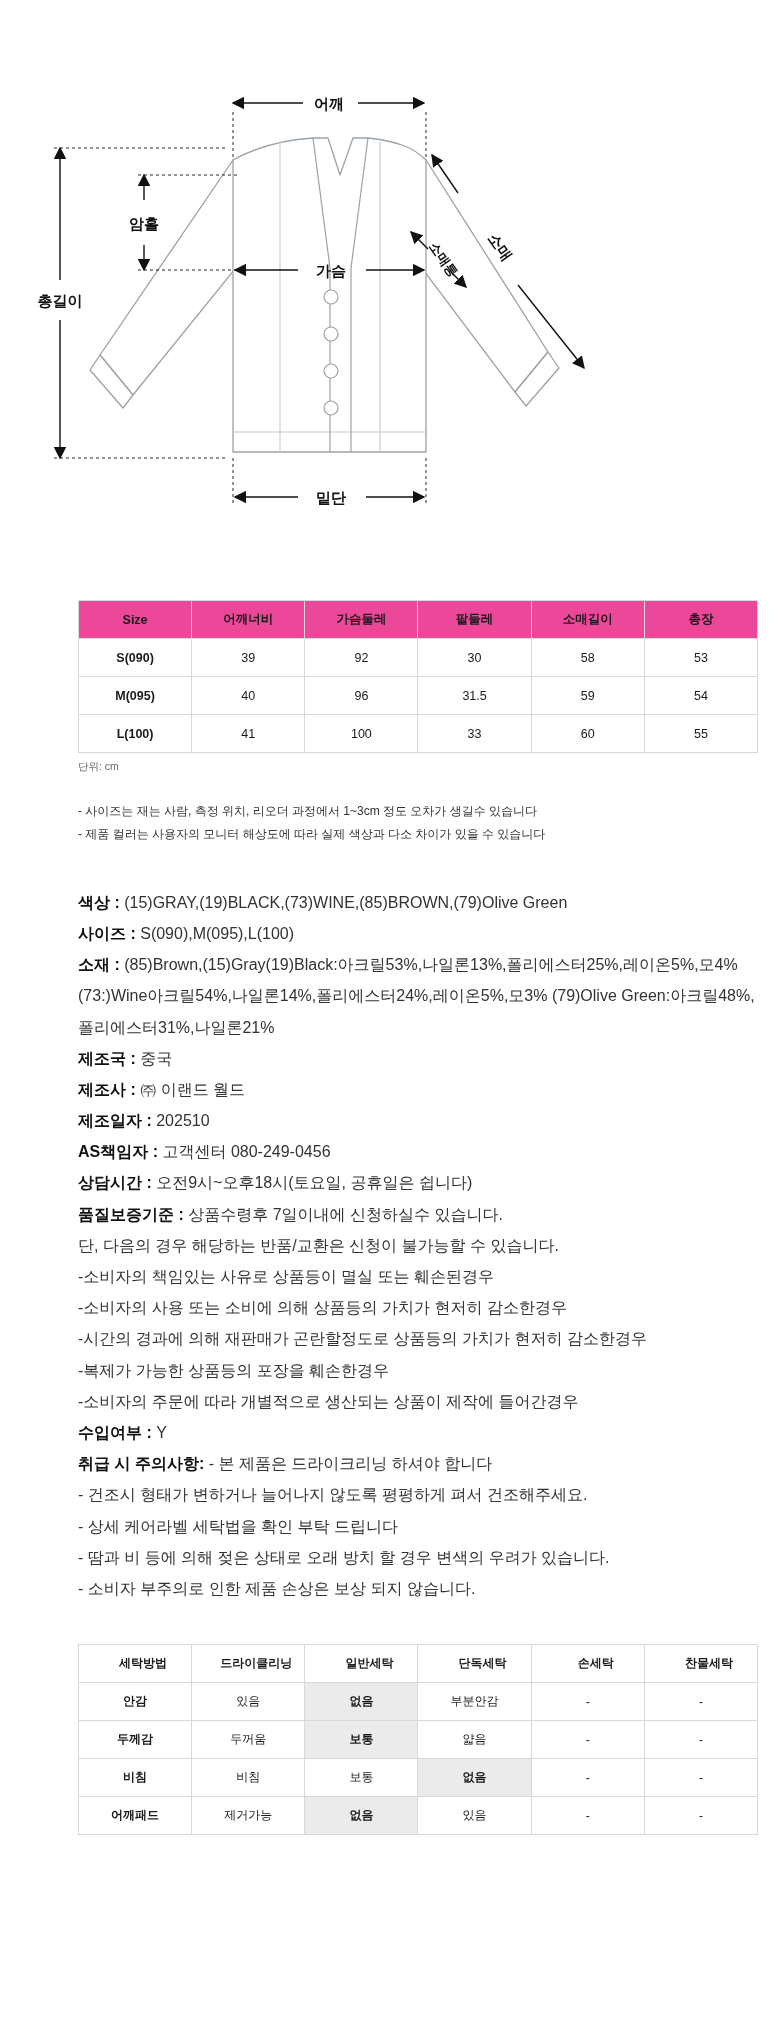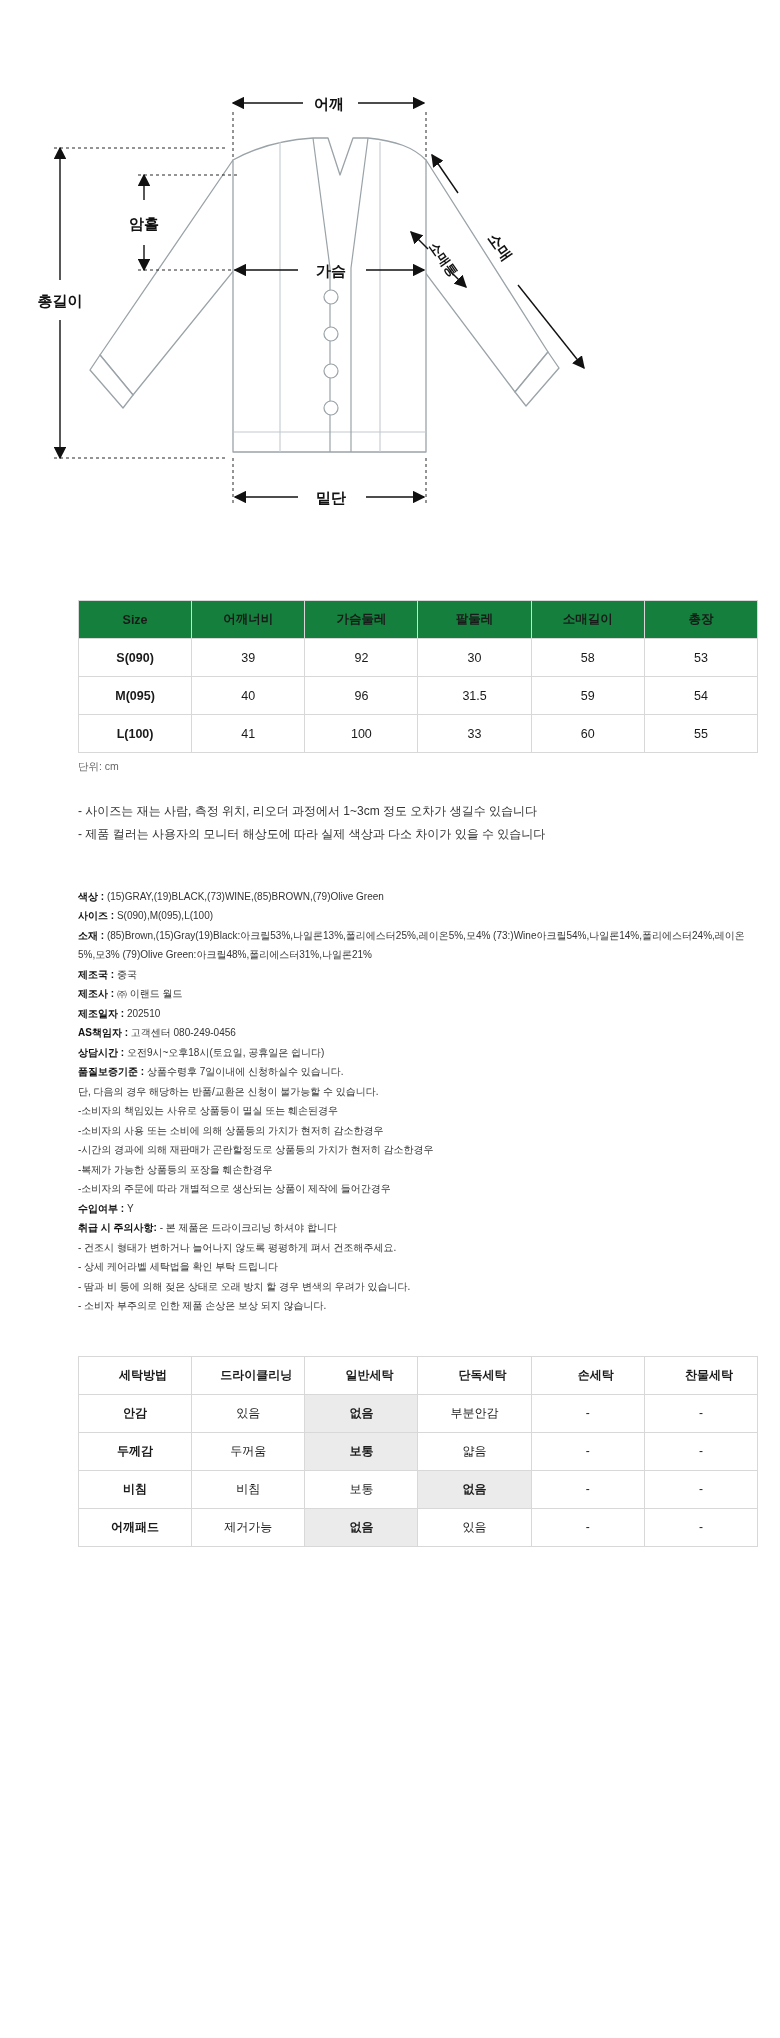--- a/index.html
+++ b/index.html
@@ -44,21 +44,21 @@
   }
   .size-table th, .size-table td {
     border: 1px solid #d8d8d8;
     height: 38px;
     text-align: center;
     font-size: 12.5px;
     color: #1a1a1a;
   }
   .size-table thead th {
     font-weight: 700;
-    background: #15803d;
+    background: #ec4899;
   }
   .size-table tbody td:first-child {
     font-weight: 700;
   }
   .unit-note {
     width: 680px;
     margin: 7px auto 0 auto;
     font-size: 10.5px;
     color: #666;
   }
@@ -68,21 +68,21 @@
     margin: 26px auto 0 auto;
     font-size: 12px;
     line-height: 1.95;
     color: #333;
   }
 
   
   .info {
     width: 680px;
     margin: 40px auto 0 auto;
-    font-size: 10px;
+    font-size: 16px;
     line-height: 1.95;
     color: #333;
   }
   .info .row { display: block; }
   .info b { font-weight: 700; color: #111; }
 
   
   .care-wrap {
     width: 680px;
     margin: 40px auto 0 auto;

